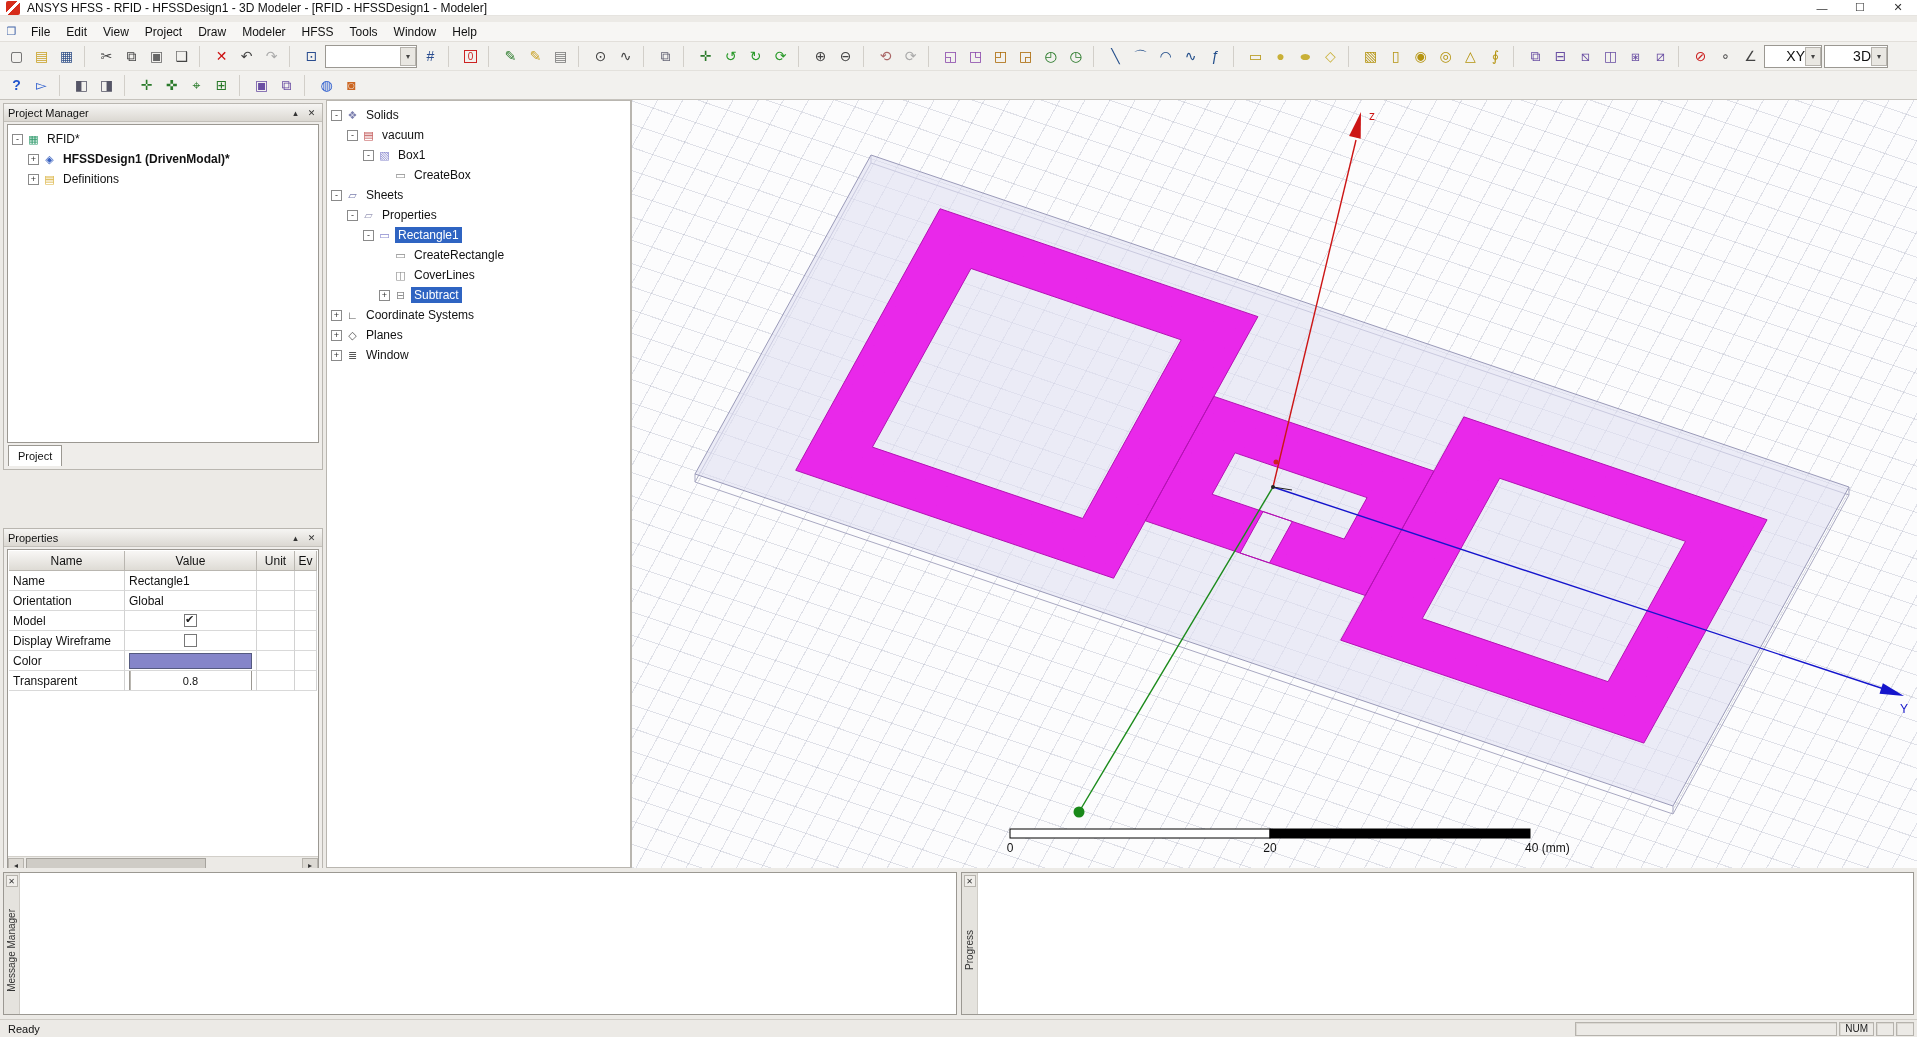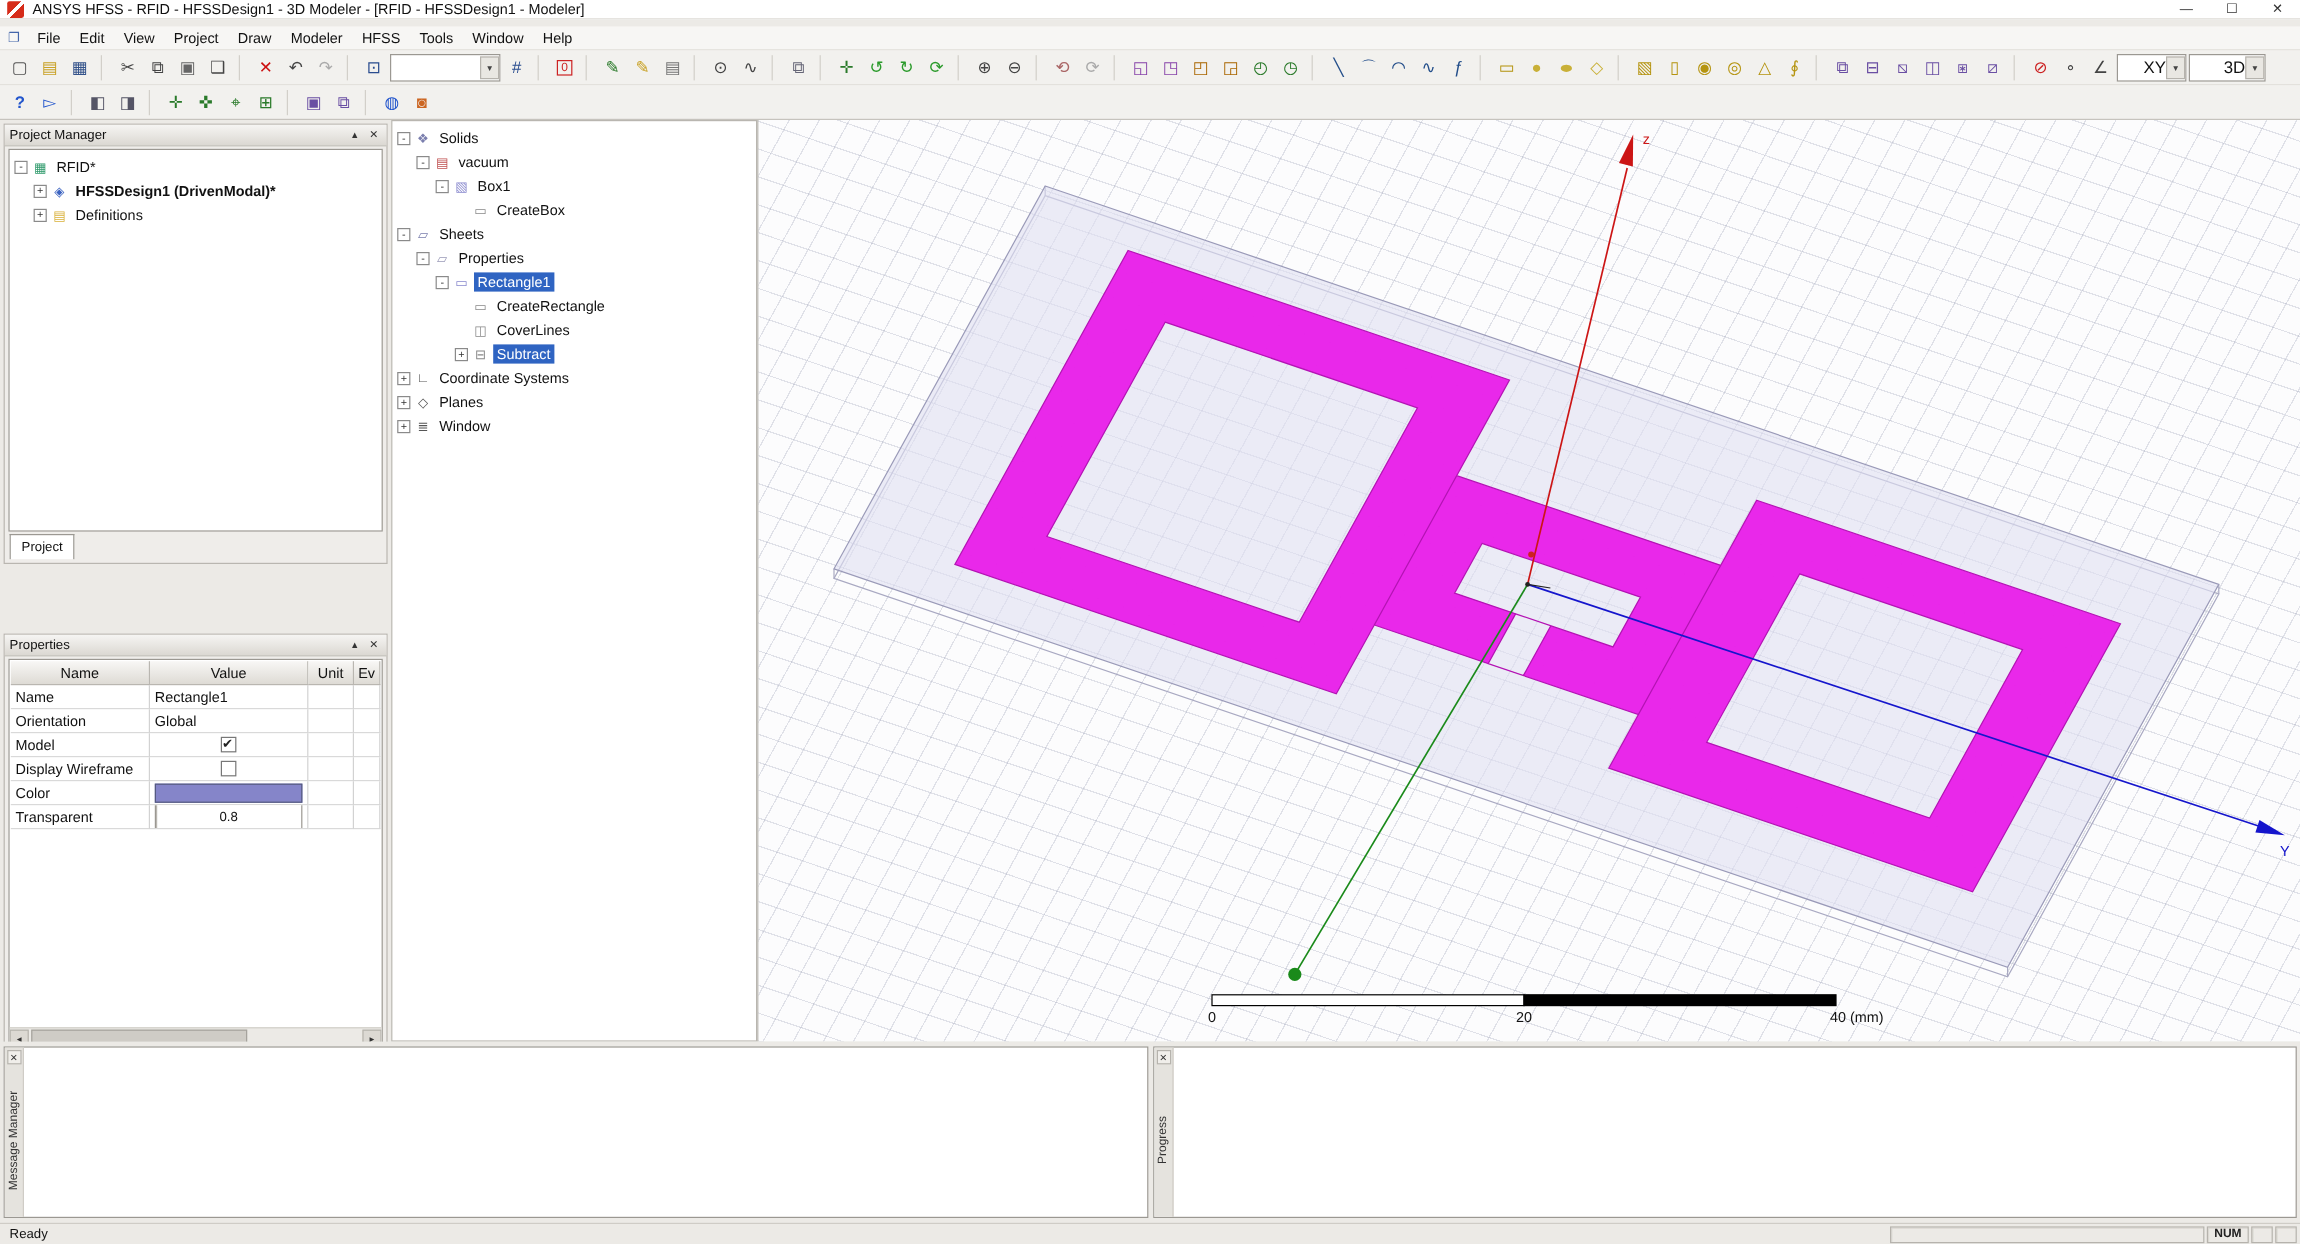--- a/index.html
+++ b/index.html
@@ -108,21 +108,21 @@
   .dock-close{width:12px;height:12px;font-size:8px;color:#333;background:#f0eeea;border:1px solid #b6b3ad;
     display:flex;align-items:center;justify-content:center;box-sizing:border-box;}
   .dock-label{writing-mode:vertical-rl;transform:rotate(180deg);font-size:10px;color:#333;margin:auto 0;}
   .dock-body{flex:1;}
   
   .statusbar{position:absolute;left:0;top:1019px;width:100%;height:18px;background:#eceae6;
     border-top:1px solid #cfccc6;display:flex;align-items:center;padding:0 3px;box-sizing:border-box;font-size:11px;}
   .sb-ready{padding-left:5px;}
   .sb-cells{margin-left:auto;display:flex;gap:2px;align-items:center;}
   .sb-cell{height:14px;border:1px solid #b6b3ad;box-shadow:inset 1px 1px 0 #dbd8d2;
-    display:flex;align-items:center;justify-content:center;font-size:10px;padding:0 5px;color:#222;box-sizing:border-box;font-weight:bold;}
+    display:flex;align-items:center;justify-content:center;font-size:10px;padding:0 5px;color:#222;box-sizing:border-box;}
   .sb-wide{width:262px;}
   .sb-sm{width:18px;}
 </style>
 </head>
 <body>
 
 <div class="titlebar">
   <span class="app-logo"></span>
   <span class="title-text">ANSYS HFSS - RFID - HFSSDesign1 - 3D Modeler - [RFID - HFSSDesign1 - Modeler]</span>
   <span class="win-controls">

